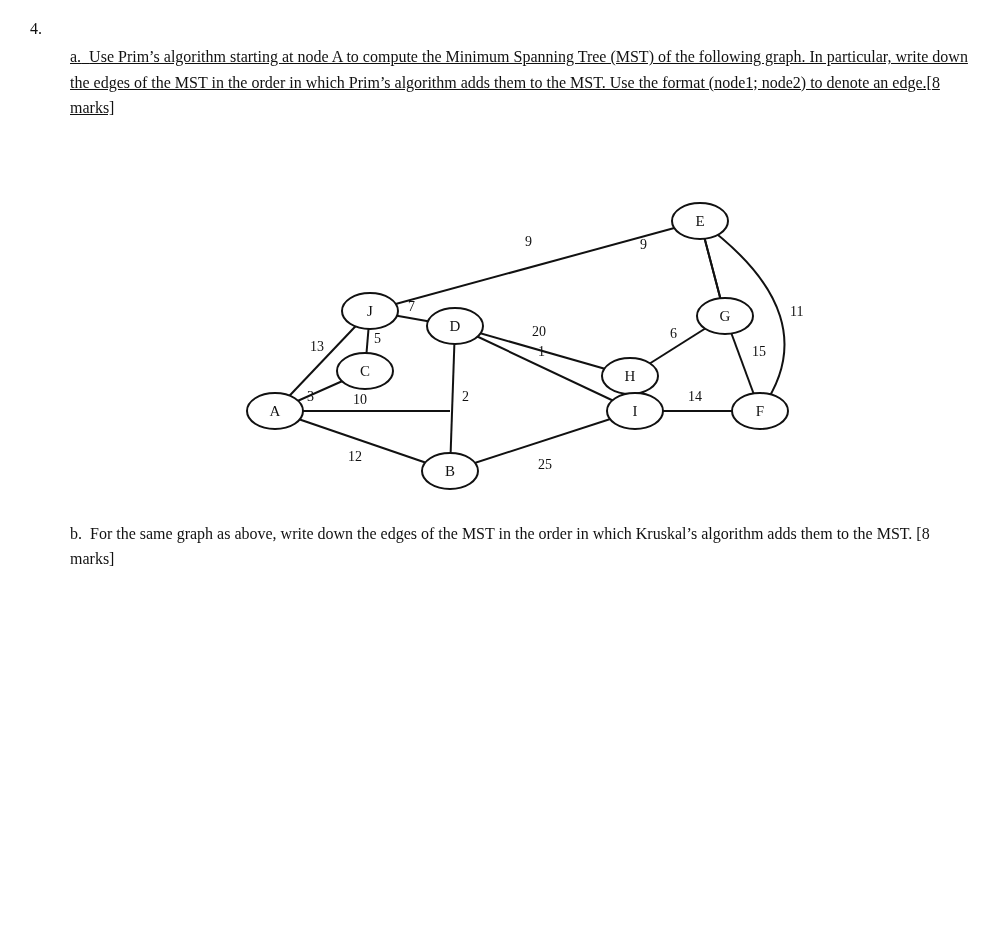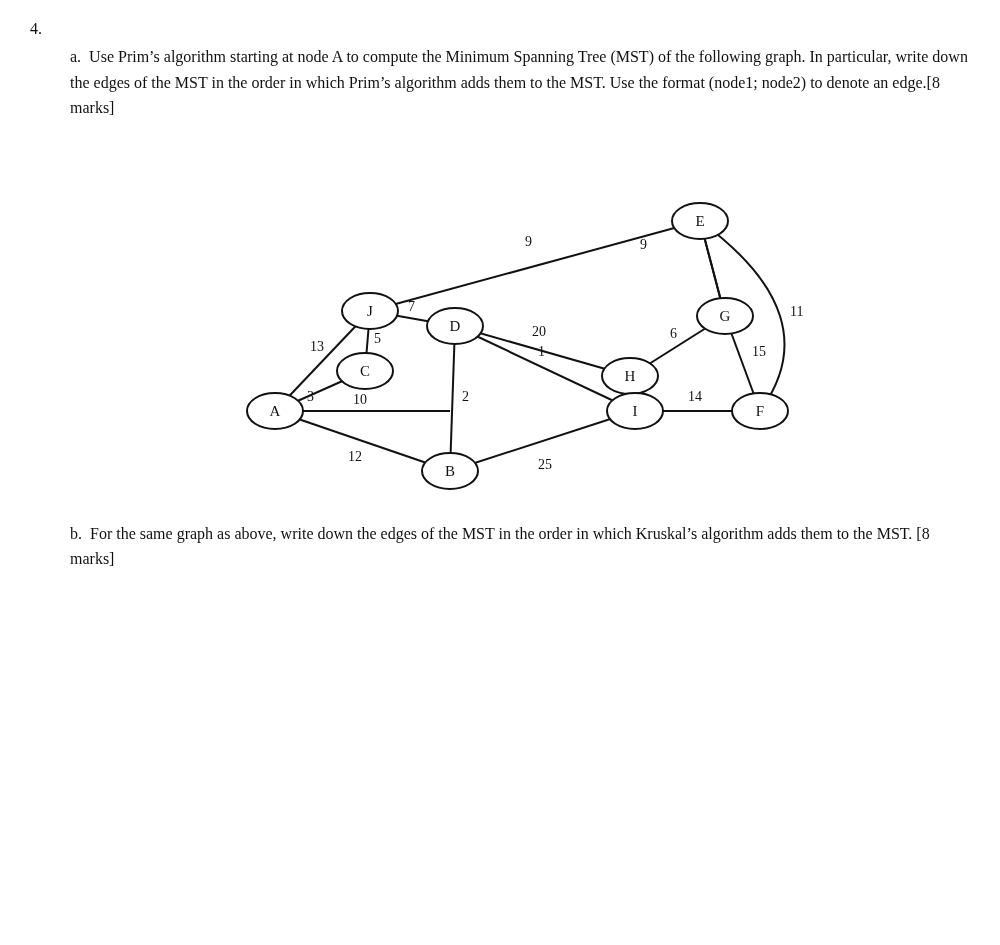--- a/index.html
+++ b/index.html
@@ -15,20 +15,21 @@
     .question-number {
       font-size: 16px;
       font-weight: normal;
       margin-bottom: 6px;
     }
     .question-body {
       margin-left: 40px;
     }
     .part-a {
       margin-bottom: 10px;
+      text-decoration: underline;
     }
     .part-text {
       line-height: 1.6;
       margin-bottom: 10px;
     }
     .graph-container {
       position: relative;
       width: 700px;
       height: 360px;
       margin: 20px auto 20px auto;

